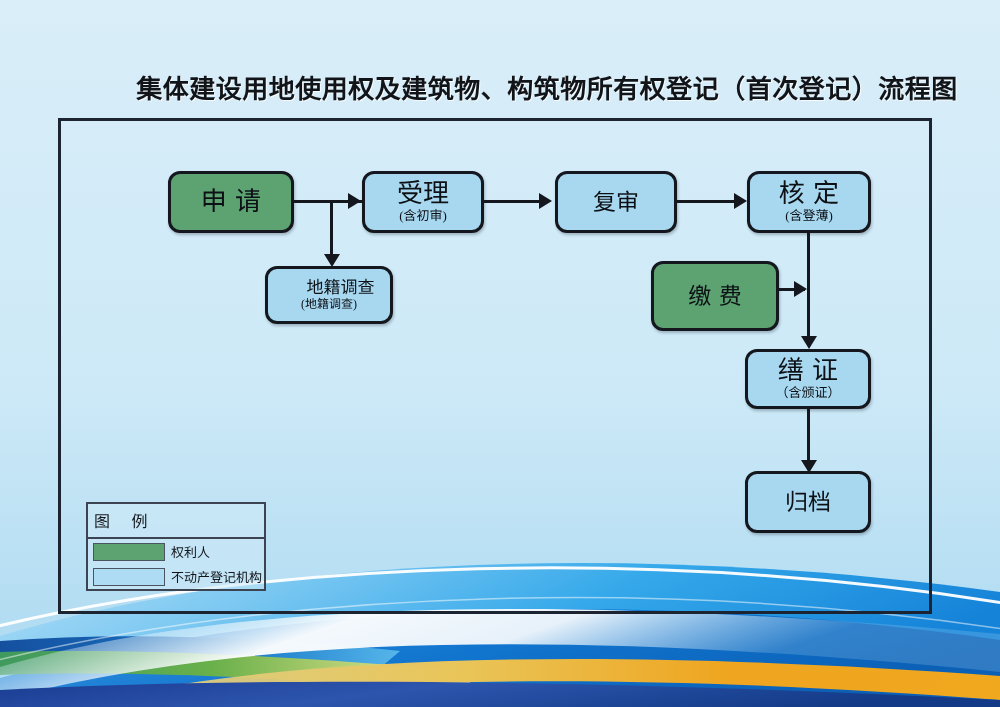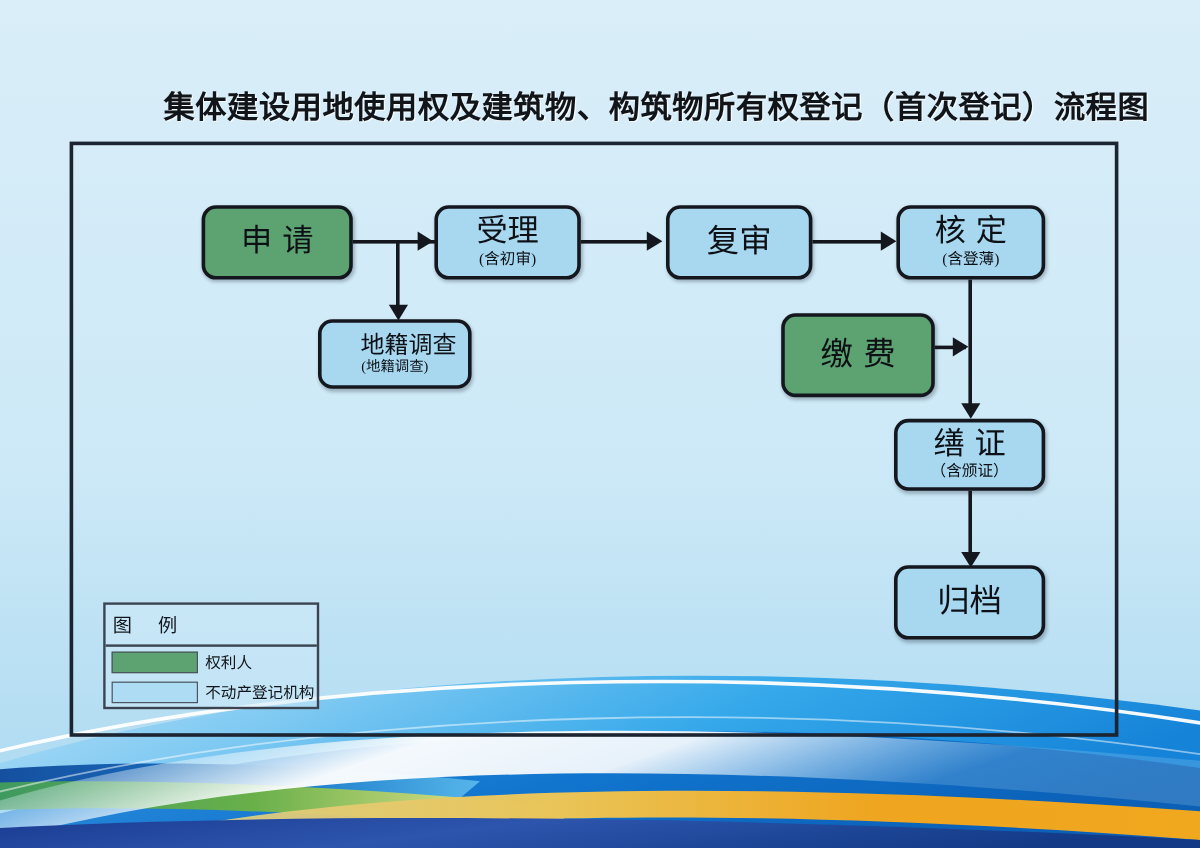--- a/index.html
+++ b/index.html
@@ -84,21 +84,21 @@
     white-space: nowrap;
   }
   .node .sub {
     font-family: Liberation Serif, serif;
     font-size: 13px;
     font-weight: 400;
     line-height: 1.15;
     margin-top: 1px;
     white-space: nowrap;
   }
-  .node.solo .main { font-size: 27px; }
+  .node.solo .main { font-size: 23px; }
   .node.applicant { background: #5da372; }
   .node.agency    { background: #a8d8f0; text-align: right; }
 
   
   .edge-h {
     position: absolute;
     height: 3px;
     background: #14181e;
   }
   .edge-v {
@@ -264,21 +264,21 @@
 
     <div class="edge-h" style="left:616px; top:79px; width:60px;"></div>
     <div class="arrow-right" style="left:673px; top:72px;"></div>
 
     <div class="node agency" style="left:686px; top:50px; width:124px; height:62px;">
       <div class="main">核 定</div>
       <div class="sub">(含登薄)</div>
     </div>
 
     <div class="node agency" style="left:204px; top:145px; width:128px; height:58px;">
-      <div class="main" style="font-size:20px;margin-left:23px;">地籍调查</div>
+      <div class="main" style="font-size:17px;margin-left:23px;">地籍调查</div>
       <div class="sub" style="font-size:12px;">(地籍调查)</div>
     </div>
 
     <div class="node applicant solo" style="left:590px; top:140px; width:128px; height:70px;">
       <div class="main">缴 费</div>
     </div>
 
     <div class="edge-h" style="left:718px; top:167px; width:26px;"></div>
     <div class="arrow-right" style="left:733px; top:160px;"></div>
 

